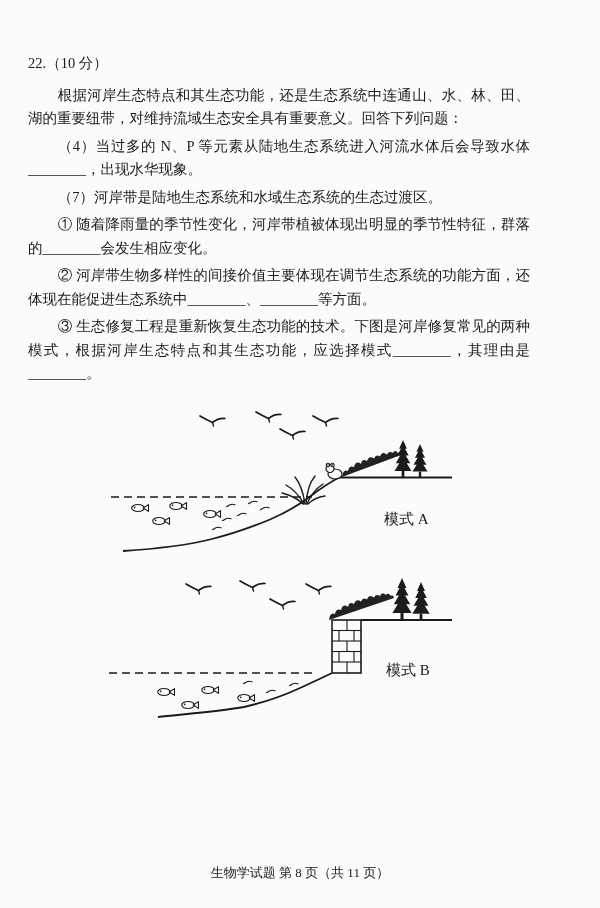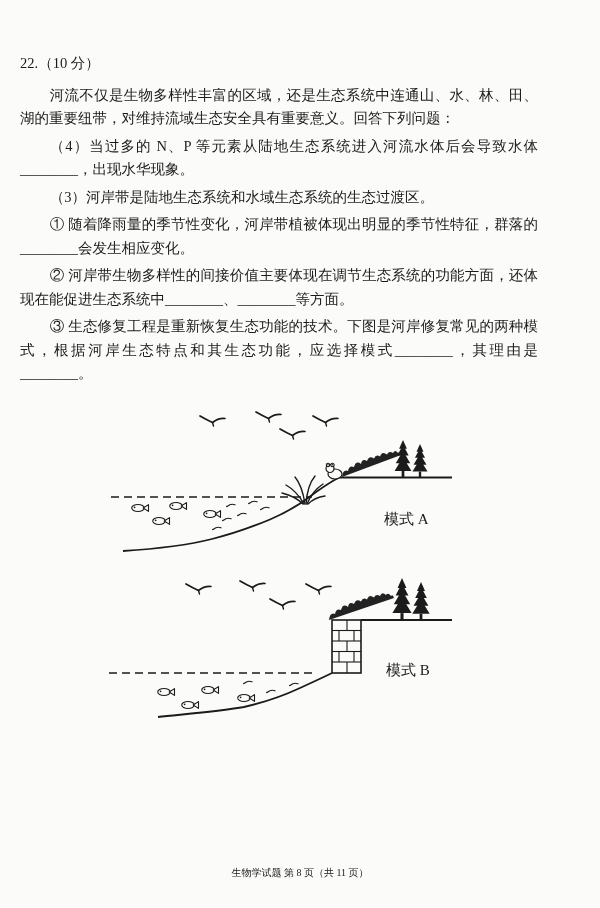--- a/index.html
+++ b/index.html
@@ -9,48 +9,48 @@
     width: 600px;
     height: 908px;
     background: #fbfbf9;
     color: #1b1b1b;
     font-family: "Liberation Serif", "DejaVu Serif", serif;
     font-size: 14.5px;
     line-height: 23.5px;
     padding: 48px 58px 0 16px;
     overflow: hidden;
   }
-  .para { margin: 4px 4px; text-align: justify; }
+  .para { margin: 4px 12px; text-align: justify; }
   .indent { text-indent: 2.05em; }
   .q-header { margin-bottom: 8px; }
   .figures { margin-top: 16px; margin-left: 50px; text-decoration: underline; }
   .figures svg { display: block; }
   .footer {
     position: absolute;
     left: 0; right: 0;
     bottom: 24px;
     text-align: center;
-    font-size: 10px;
+    font-size: 13px;
     color: #1b1b1b;
   }
   svg text {
     font-family: "Liberation Serif", "DejaVu Serif", serif;
     fill: #1b1b1b;
   }
   .ink-line { stroke: #1b1b1b; fill: none; }
 </style>
 </head>
 <body>
 
 <div class="page">
 
   <p class="para q-header">22.（10 分）</p>
-  <p class="para indent">河流不仅是生物多样性丰富的区域，还是生态系统中连通山、水、林、田、湖的重要纽带，对维持流域生态安全具有重要意义。回答下列问题：</p>
+  <p class="para indent">根据河岸生态特点和其生态功能，还是生态系统中连通山、水、林、田、湖的重要纽带，对维持流域生态安全具有重要意义。回答下列问题：</p>
   <p class="para indent">（4）当过多的 N、P 等元素从陆地生态系统进入河流水体后会导致水体________，出现水华现象。</p>
-  <p class="para indent">（3）河岸带是陆地生态系统和水域生态系统的生态过渡区。</p>
+  <p class="para indent">（7）河岸带是陆地生态系统和水域生态系统的生态过渡区。</p>
   <p class="para indent">① 随着降雨量的季节性变化，河岸带植被体现出明显的季节性特征，群落的________会发生相应变化。</p>
   <p class="para indent">② 河岸带生物多样性的间接价值主要体现在调节生态系统的功能方面，还体现在能促进生态系统中________、________等方面。</p>
   <p class="para indent">③ 生态修复工程是重新恢复生态功能的技术。下图是河岸修复常见的两种模式，根据河岸生态特点和其生态功能，应选择模式________，其理由是________。</p>
 
   <div class="figures">
 
     <svg width="460" height="168" viewBox="0 0 460 168">
       <defs>
         <g id="birdA">
           <path class="ink-line" d="M-13,-6 Q-6,-2 -0.5,0.5 Q5,-4 12,-3.5" stroke-width="1.7" stroke-linecap="round"></path>

